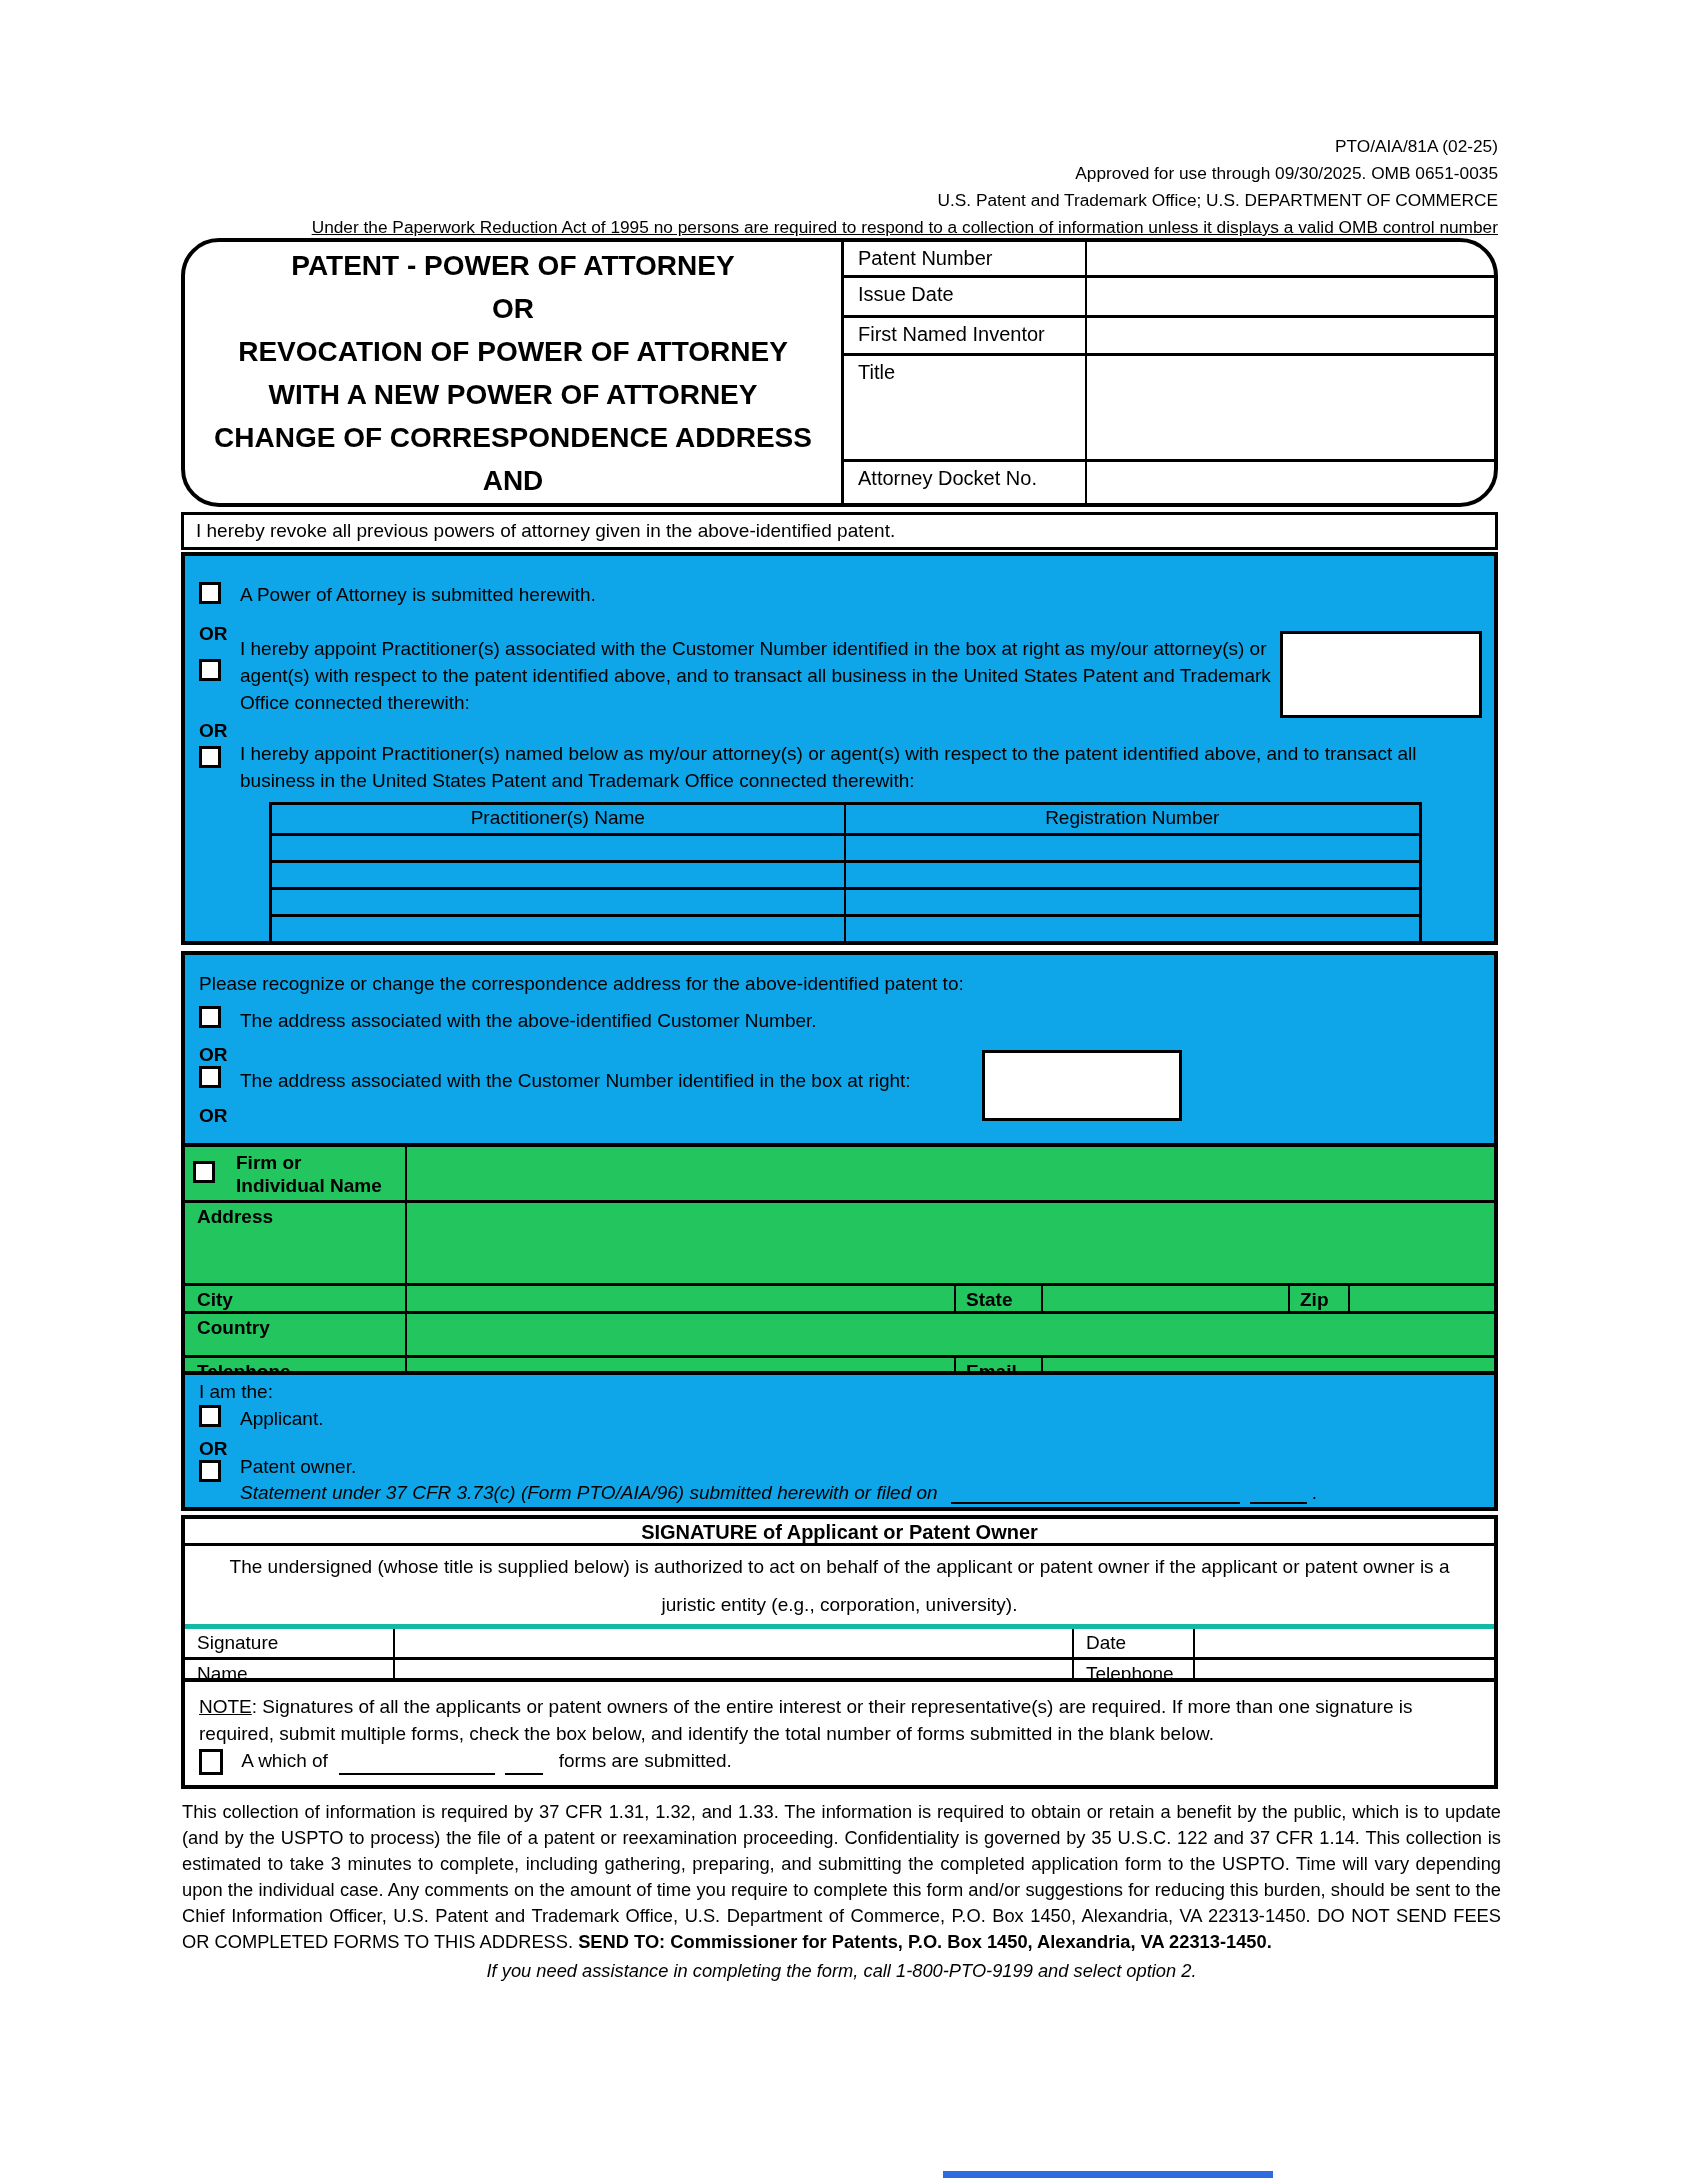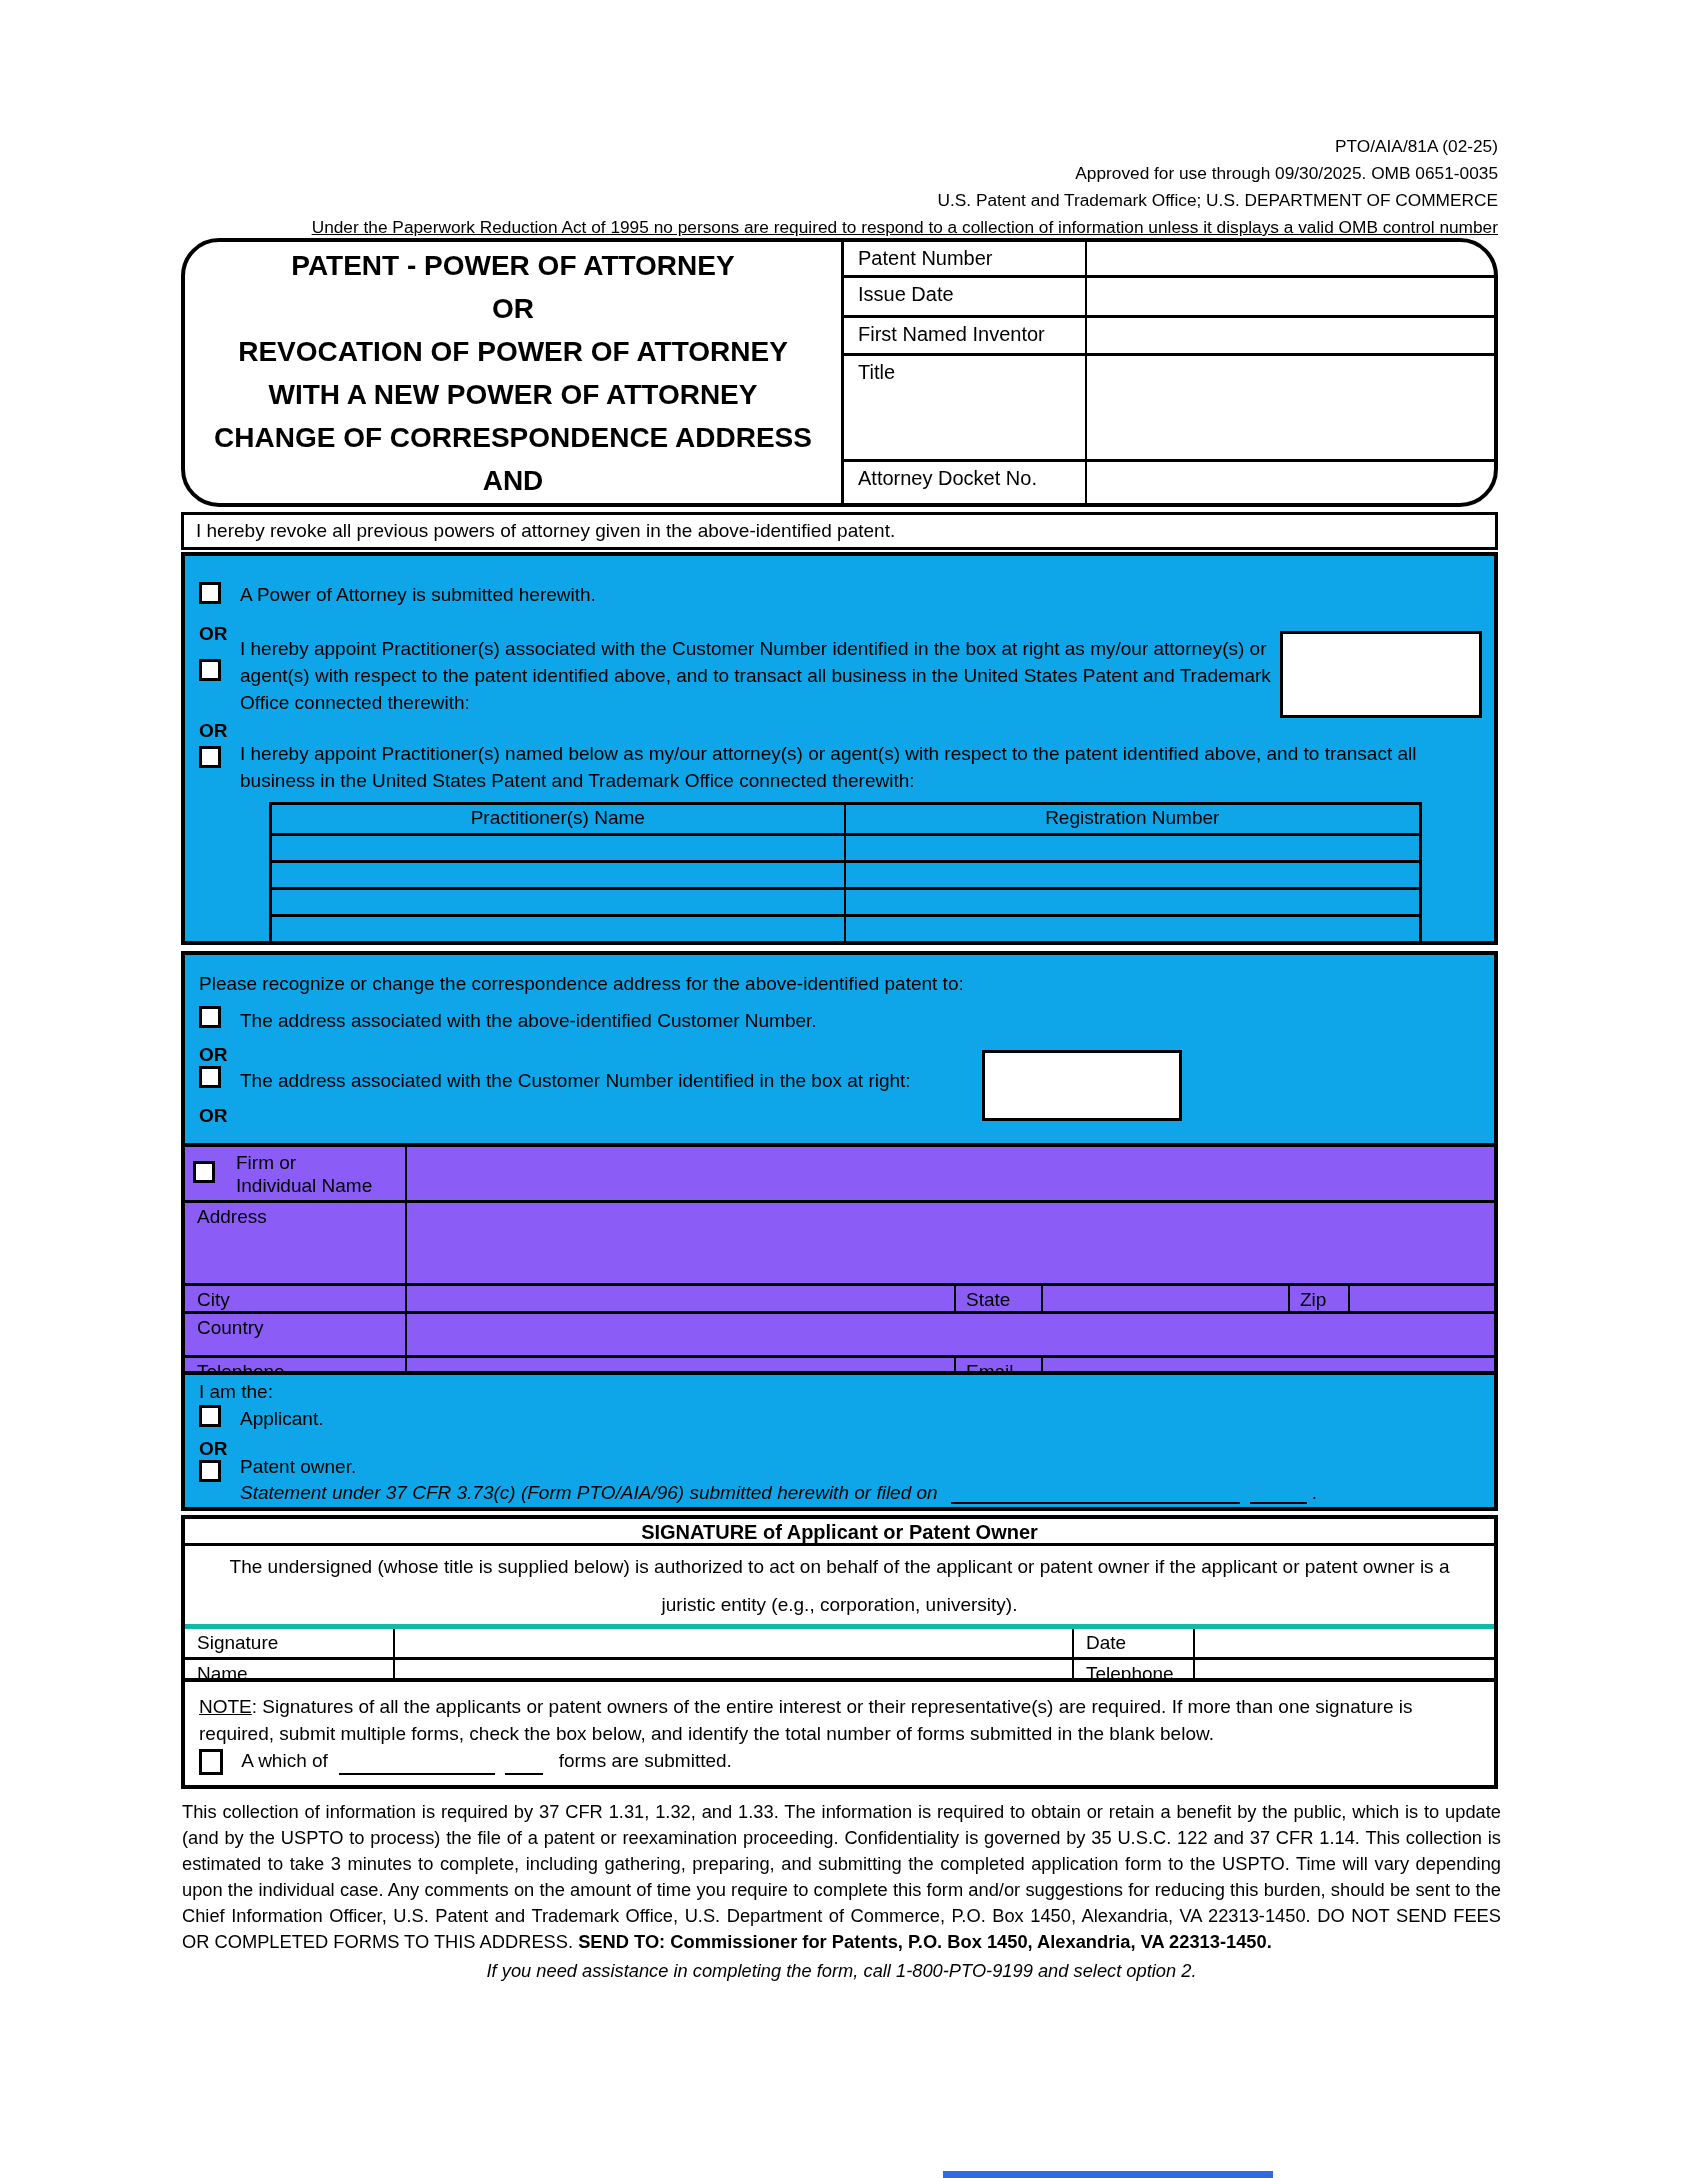--- a/index.html
+++ b/index.html
@@ -43,21 +43,21 @@
 
   
   .ptable { position:absolute; left:84px; top:246px; width:1153px; border:3px solid #000; }
   .phead { display:flex; height:28px; text-align:center; }
   .phead > div { padding-top:2px; }
   .prow { display:flex; height:27px; border-top:3px solid #000; }
   .pc1 { width:50%; border-right:2px solid #000; }
   .pc2 { flex:1; }
 
   
-  .addrtable { position:absolute; left:181px; top:1143px; width:1317px; border:4px solid #000; background:#8b5cf6; }
+  .addrtable { position:absolute; left:181px; top:1143px; width:1317px; border:4px solid #000; background:#22c55e;font-weight:bold; }
   .arow { display:flex; border-top:3px solid #000; position:relative; }
   .arow.first { border-top:none; }
   .alabel { width:222px; border-right:2px solid #000; padding:3px 0 0 12px; }
   .aval { flex:1; }
   .amini { border-left:2px solid #000; border-right:2px solid #000; padding:3px 0 8px 10px; }
   .firmtext { position:absolute; left:51px; top:4px; line-height:23px; }
 
   
   .sigsec { position:absolute; left:181px; top:1515px; width:1317px; border:4px solid #000; background:#fff; }
   .sighead { height:27px; text-align:center; font-weight:bold; font-size:20px;

